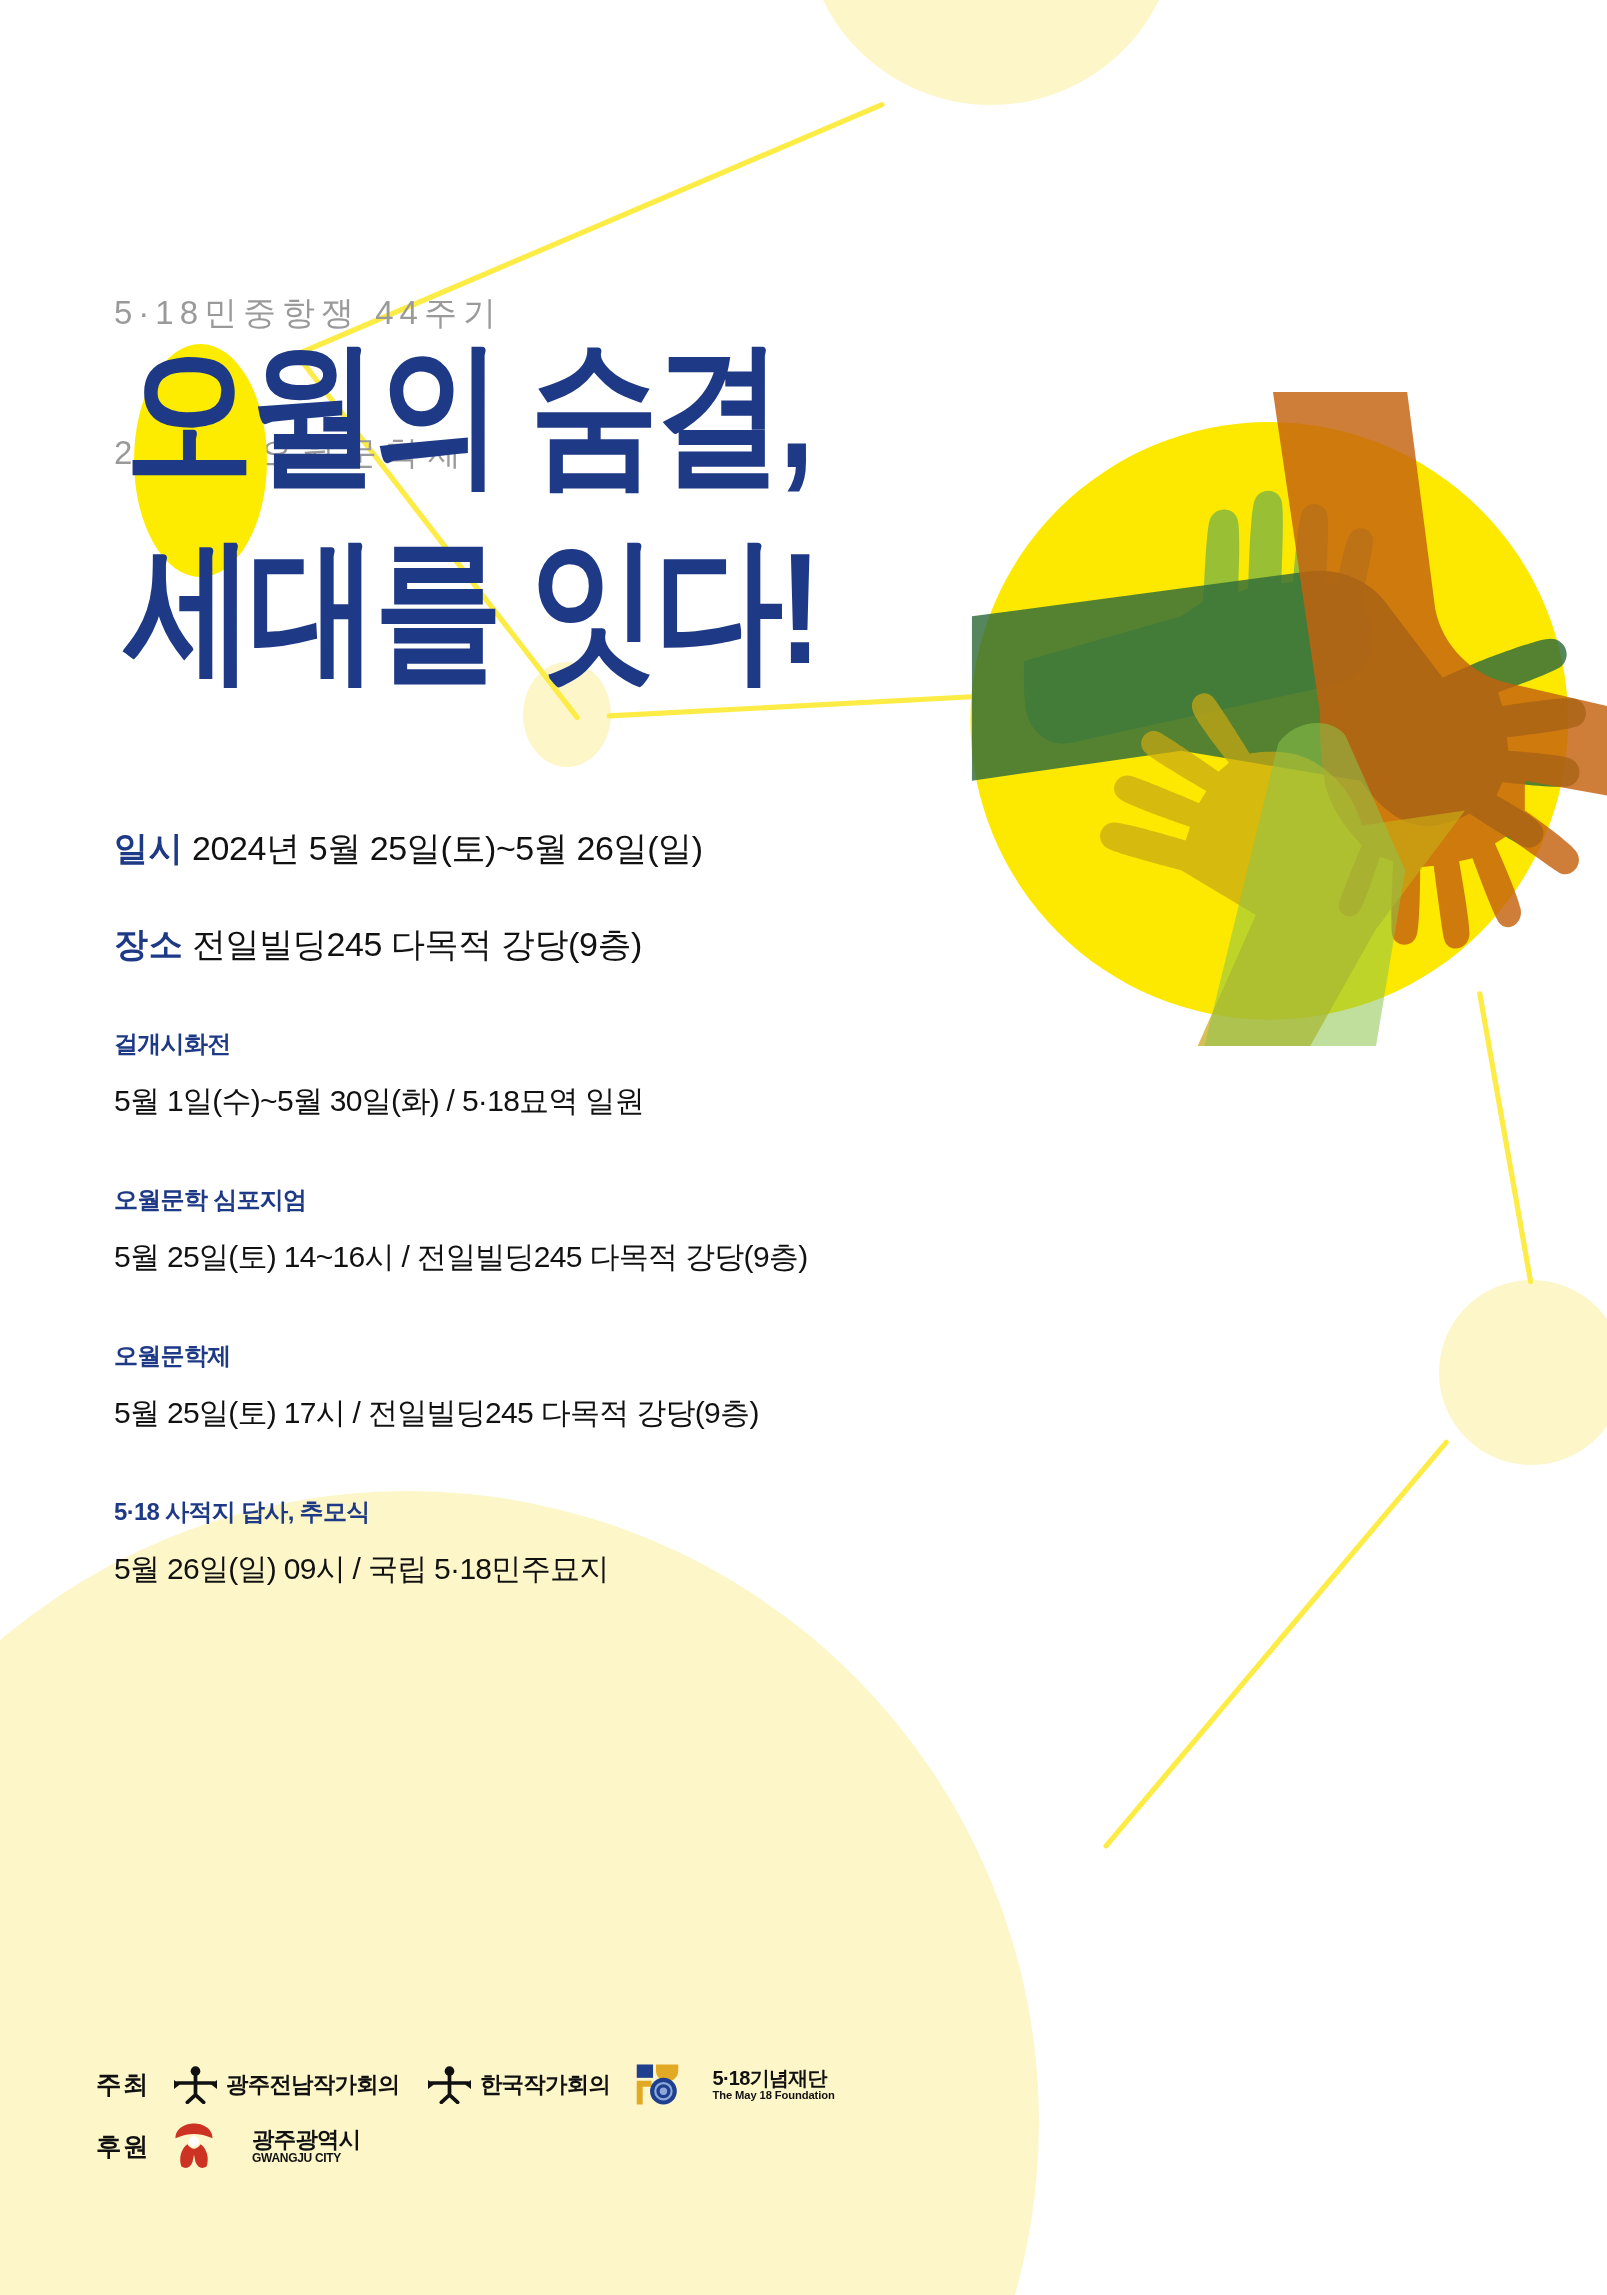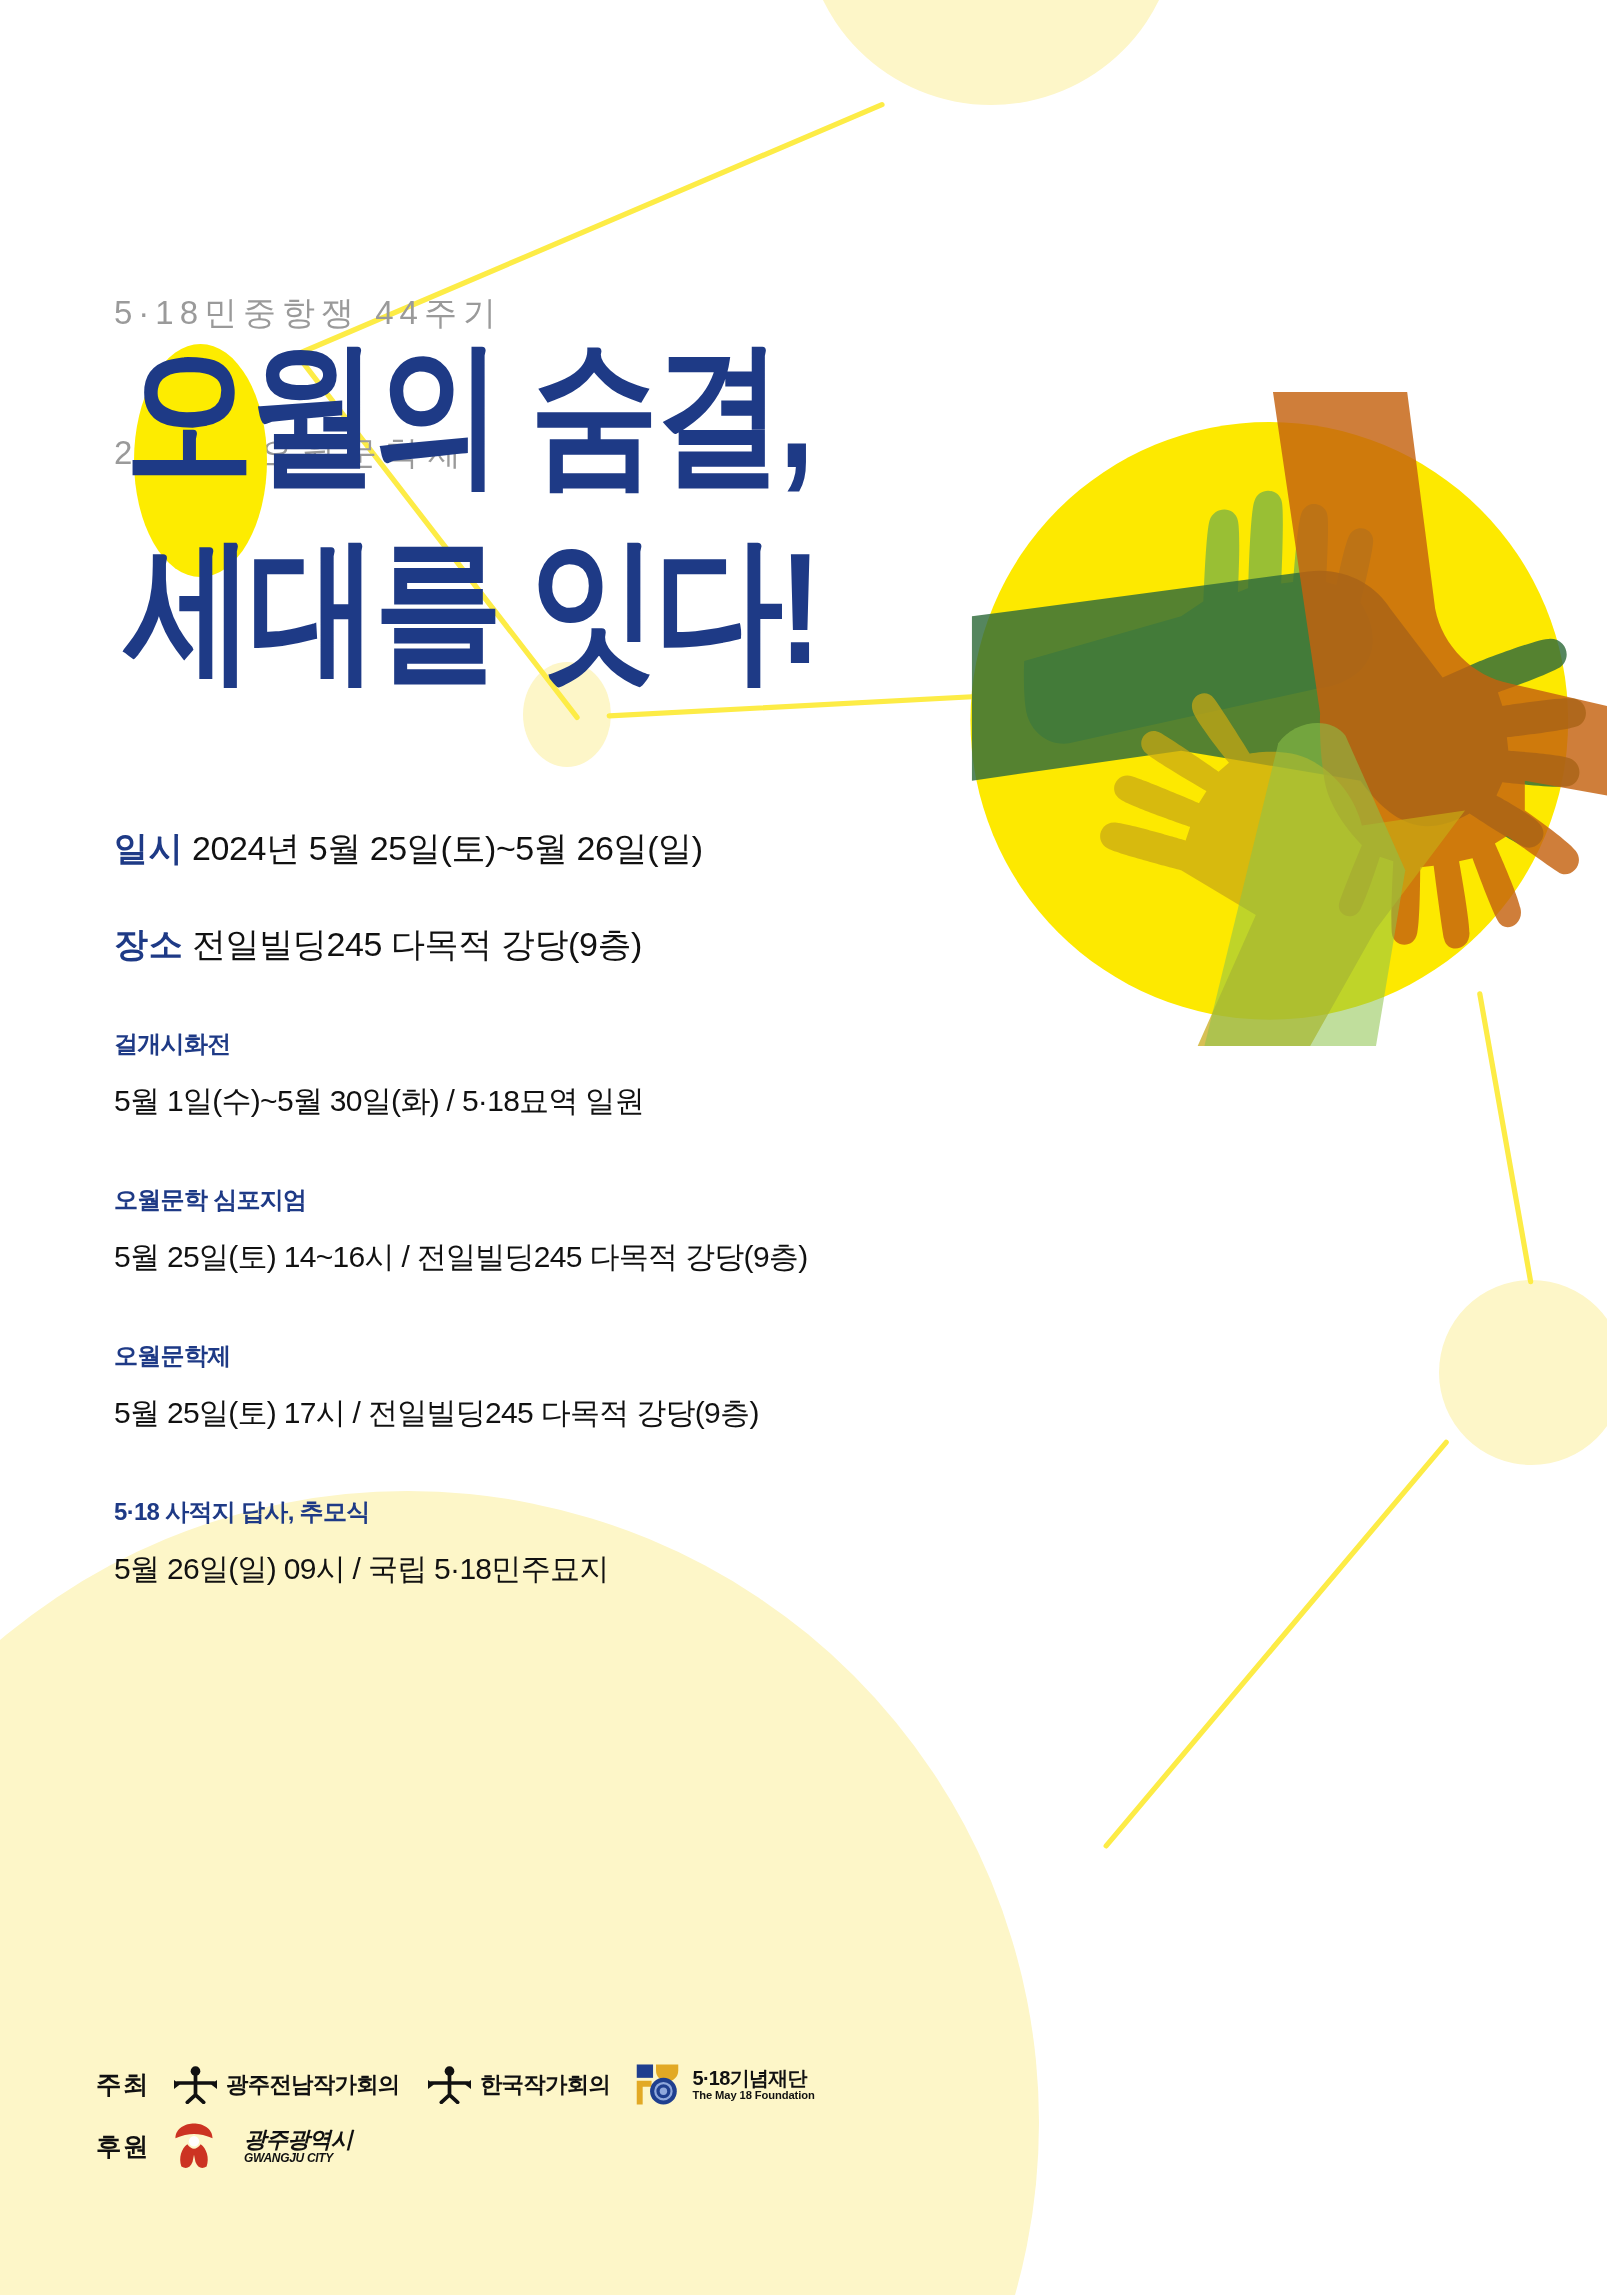--- a/index.html
+++ b/index.html
@@ -135,34 +135,34 @@
   .footer-row{display:flex;align-items:center;margin-bottom:16.4px;}
   .footer-label{
     color:#111111;
     font-size:25.4px;
     font-weight:800;
     letter-spacing:1.5px;
     width:75px;
     flex:none;
   }
   .logo{display:flex;align-items:center;margin-right:25.4px;}
-  .logo:last-child{margin-right:0;}
+  .logo:last-child{margin-right:0;gap:20px;}
   .logo-mark{flex:none;margin-right:6px;}
   .brush-text{
     font-family:"Liberation Serif","DejaVu Serif",serif;
     font-size:22.4px;
     font-weight:700;
     color:#111111;
     letter-spacing:-0.7px;
     white-space:nowrap;
   }
   .m18-text{display:flex;flex-direction:column;justify-content:center;margin-left:6px;}
   .m18-ko{font-size:20px;font-weight:900;color:#111;letter-spacing:-0.7px;line-height:1.05;white-space:nowrap;}
   .m18-en{font-size:11.2px;font-weight:700;color:#111;letter-spacing:-0.1px;line-height:1.1;white-space:nowrap;}
-  .gj-text{display:flex;flex-direction:column;justify-content:center;margin-left:21px;font-style:italic;}
+  .gj-text{display:flex;flex-direction:column;justify-content:center;margin-left:9px;}
   .gj-ko{font-size:22.4px;font-weight:900;color:#111;letter-spacing:-0.7px;line-height:1.05;white-space:nowrap;}
   .gj-en{font-size:12px;font-weight:900;color:#111;letter-spacing:-0.3px;line-height:1.15;white-space:nowrap;}
 </style>
 </head>
 <body>
 
 <div id="poster">
 
   <div class="deco pale-circle" id="pale-top"></div>
   <div class="deco pale-circle" id="pale-mid-left"></div>

